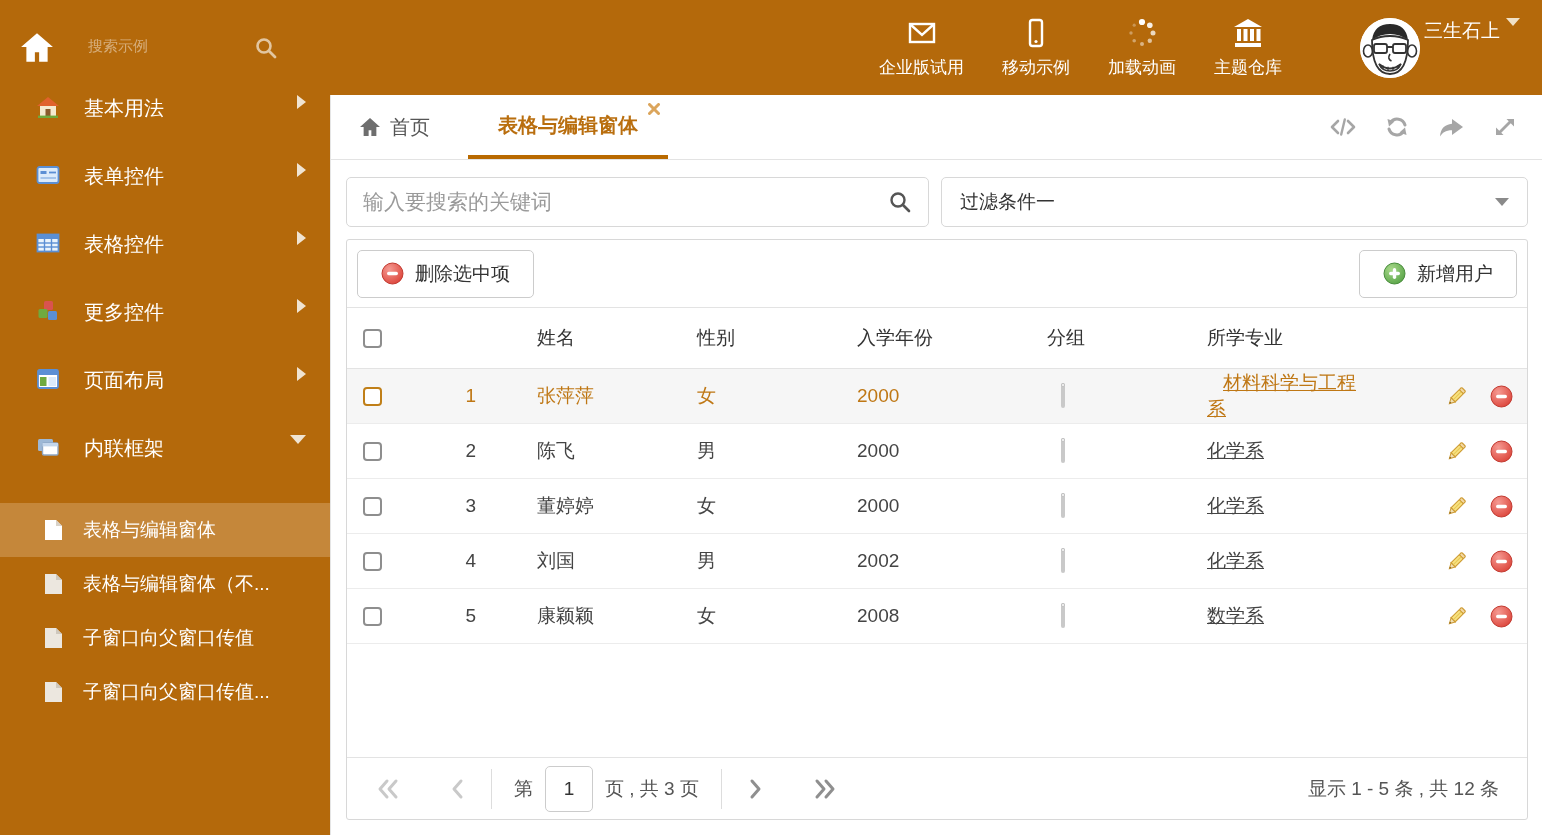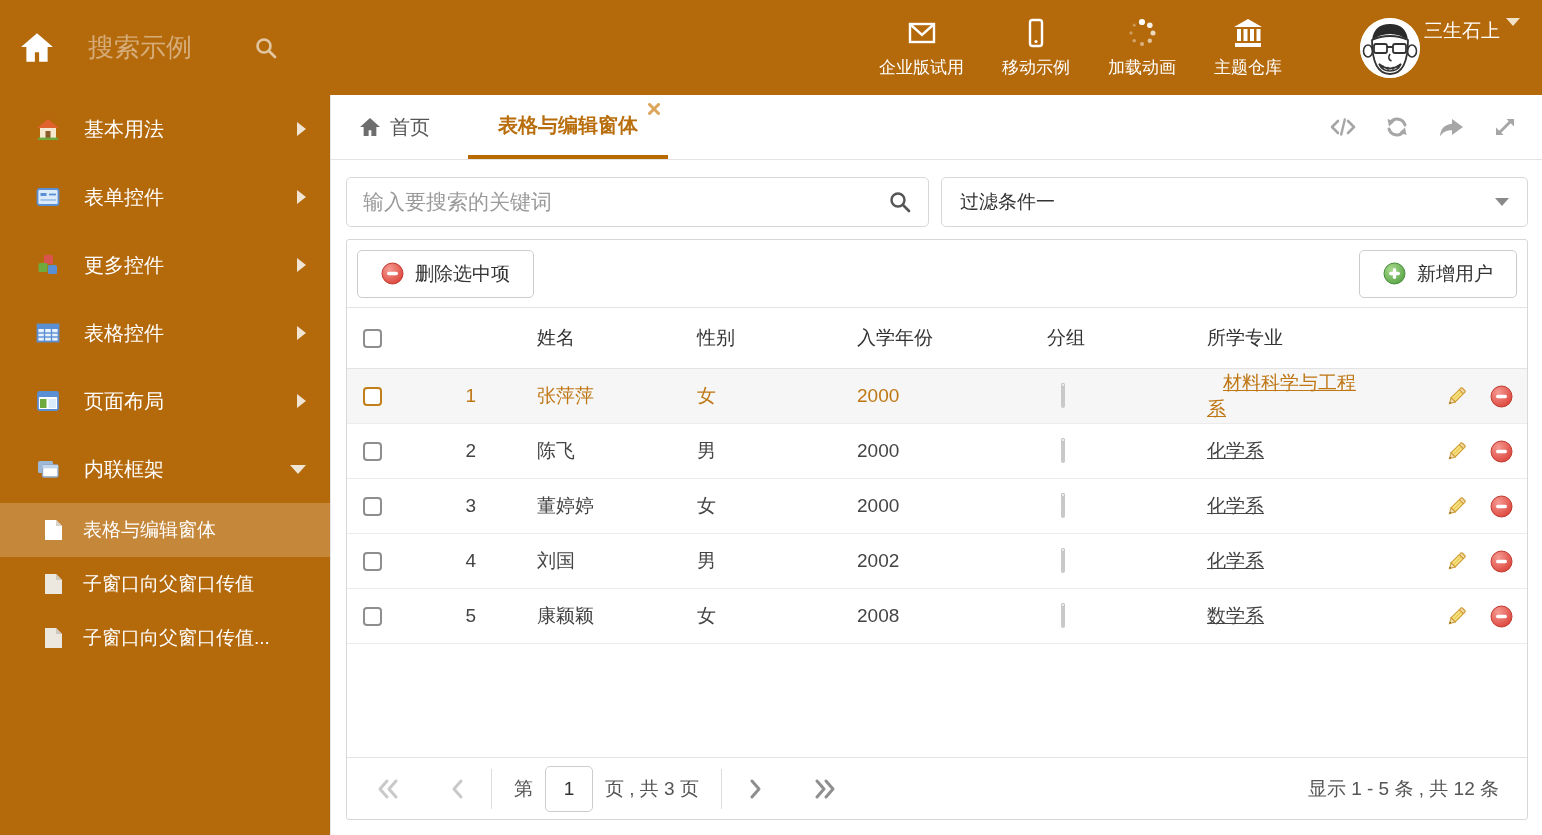--- a/index.html
+++ b/index.html
@@ -8,38 +8,38 @@
   .app { display:grid; width:1542px; height:835px;
     grid-template-rows:95px 1fr; grid-template-columns:330px 1fr;
     grid-template-areas:"header header" "sidebar main"; }
 
   
   .header { grid-area:header; background:#b4690b; display:flex; align-items:center; padding:0 22px 0 20px; }
   .logo-home { width:34px; height:32px; flex:0 0 auto; }
   .app-title { color:#fff; font-size:28px; font-weight:bold; margin-left:16px; letter-spacing:0.5px; }
   .hdr-search { display:flex; align-items:center; margin-left:34px; }
   .hdr-search input { background:transparent; border:none; outline:none; color:#000000;
-    font-size:26px; width:150px; font-family:Liberation Serif, serif; }
+    font-size:15px; width:150px; font-family:Liberation Mono, monospace; }
   .hdr-search input::placeholder { color:rgba(255,255,255,0.45); }
   .hdr-search .mag { width:24px; height:24px; margin-left:16px; opacity:0.75; }
   .hdr-nav { margin-left:auto; display:flex; align-items:center; gap:38px; }
   .nav-item { display:flex; flex-direction:column; align-items:center; gap:7px;
     color:#fff; font-size:17px; cursor:pointer; position:relative; }
   .nav-item .nicon { width:32px; height:32px; }
   .free-badge { position:absolute; top:-12px; left:-46px; width:58px; height:58px; }
   .free-badge text { font-weight:bold; font-size:13px; }
   .user { display:flex; align-items:flex-start; gap:4px; margin-left:40px; cursor:pointer; }
   .avatar { width:60px; height:60px; border-radius:50%; background:#fff; overflow:hidden; flex:0 0 auto; }
   .username { color:#fff; font-size:19px; }
   .caret-down-w { width:0; height:0; border-left:7px solid transparent; border-right:7px solid transparent;
     border-top:8px solid #f0e1c8; margin-left:2px; }
 
   
   .sidebar { grid-area:sidebar; background:#b4690b; color:#fff; overflow:hidden; }
-  .menu-item { height:68px; display:flex; align-items:center; padding:0 24px 0 36px;
+  .menu-item { height:68px; display:flex; align-items:flex-start; padding:0 24px 0 36px;
     font-size:20px; cursor:pointer; }
   .menu-item .micon { width:24px; height:24px; margin-right:24px; flex:0 0 auto; }
   .arrow-right { width:0; height:0; border-top:7px solid transparent; border-bottom:7px solid transparent;
     border-left:9px solid #f0e4d2; margin-left:auto; }
   .arrow-down { width:0; height:0; border-left:8px solid transparent; border-right:8px solid transparent;
     border-top:9px solid #f0e4d2; margin-left:auto; }
   .corp-badge { color:#ff1f1f; font-size:15px; margin-left:8px; align-self:flex-start; margin-top:16px; }
   .submenu-item { height:54px; display:flex; align-items:center; padding-left:44px; font-size:19px; cursor:pointer; }
   .submenu-item .ficon { width:19px; height:22px; margin-right:20px; flex:0 0 auto; }
   .submenu-item.selected { background:#c5873a; }
@@ -208,41 +208,41 @@
         <rect x="1.5" y="4" width="21" height="16" rx="2" fill="#dcebfa" stroke="#5b8fd4" stroke-width="1.8"></rect>
         <rect x="4.5" y="8" width="6" height="3" fill="#5b8fd4"></rect>
         <line x1="13" y1="9.5" x2="20" y2="9.5" stroke="#5b8fd4" stroke-width="1.8"></line>
         <line x1="4.5" y1="15" x2="20" y2="15" stroke="#9dc0e8" stroke-width="1.8"></line>
       </svg>
       <span>表单控件</span>
       <span class="arrow-right"></span>
     </div>
     <div class="menu-item">
       <svg class="micon" viewBox="0 0 24 24">
-        <rect x="8" y="2" width="9" height="9" rx="1.5" fill="#d9534f"></rect>
-        <rect x="2.5" y="10" width="9" height="9" rx="1.5" fill="#6faa3e"></rect>
-        <rect x="12" y="12" width="9" height="9" rx="1.5" fill="#5b8fd4"></rect>
-      </svg>
-      <span>更多控件</span>
-      <span class="arrow-right"></span>
-    </div>
-    <div class="menu-item">
-      <svg class="micon" viewBox="0 0 24 24">
         <rect x="1.5" y="3.5" width="21" height="17" fill="#eaf3fc" stroke="#5b8fd4" stroke-width="1.8"></rect>
         <rect x="1.5" y="3.5" width="21" height="4.5" fill="#5b8fd4"></rect>
         <line x1="8.5" y1="8" x2="8.5" y2="20" stroke="#5b8fd4" stroke-width="1.4"></line>
         <line x1="15.5" y1="8" x2="15.5" y2="20" stroke="#5b8fd4" stroke-width="1.4"></line>
         <line x1="1.5" y1="12" x2="22.5" y2="12" stroke="#5b8fd4" stroke-width="1.4"></line>
         <line x1="1.5" y1="16" x2="22.5" y2="16" stroke="#5b8fd4" stroke-width="1.4"></line>
       </svg>
       <span>表格控件</span>
       <span class="arrow-right"></span>
     </div>
     <div class="menu-item">
       <svg class="micon" viewBox="0 0 24 24">
+        <rect x="8" y="2" width="9" height="9" rx="1.5" fill="#d9534f"></rect>
+        <rect x="2.5" y="10" width="9" height="9" rx="1.5" fill="#6faa3e"></rect>
+        <rect x="12" y="12" width="9" height="9" rx="1.5" fill="#5b8fd4"></rect>
+      </svg>
+      <span>更多控件</span>
+      <span class="arrow-right"></span>
+    </div>
+    <div class="menu-item">
+      <svg class="micon" viewBox="0 0 24 24">
         <rect x="2" y="3" width="20" height="18" rx="1.5" fill="#fff" stroke="#5b8fd4" stroke-width="1.8"></rect>
         <rect x="2" y="3" width="20" height="5" fill="#5b8fd4"></rect>
         <rect x="4" y="10" width="6.5" height="9" fill="#6faa3e"></rect>
         <rect x="12.5" y="10" width="7.5" height="9" fill="#dcebfa"></rect>
       </svg>
       <span>页面布局</span>
       <span class="arrow-right"></span>
     </div>
     <div class="menu-item">
       <svg class="micon" viewBox="0 0 24 24">
@@ -253,20 +253,27 @@
       <span>内联框架</span>
       <span class="arrow-down"></span>
     </div>
 
     <div class="submenu-item selected">
       <svg class="ficon" viewBox="0 0 19 22">
         <path d="M1 1 h11 l6 6 v14 H1 Z" fill="#fff"></path>
           <path d="M12 1 l6 6 h-6 Z" fill="#d8d2c8"></path>
       </svg>
       <span>表格与编辑窗体</span>
+    </div>
+    <div class="submenu-item">
+      <svg class="ficon" viewBox="0 0 19 22">
+        <path d="M1 1 h11 l6 6 v14 H1 Z" fill="#ece7df"></path>
+          <path d="M12 1 l6 6 h-6 Z" fill="#cfc8bd"></path>
+      </svg>
+      <span>表格与编辑窗体（不...</span>
     </div>
     <div class="submenu-item">
       <svg class="ficon" viewBox="0 0 19 22">
         <path d="M1 1 h11 l6 6 v14 H1 Z" fill="#ece7df"></path>
           <path d="M12 1 l6 6 h-6 Z" fill="#cfc8bd"></path>
       </svg>
       <span>子窗口向父窗口传值</span>
     </div>
     <div class="submenu-item">
       <svg class="ficon" viewBox="0 0 19 22">

